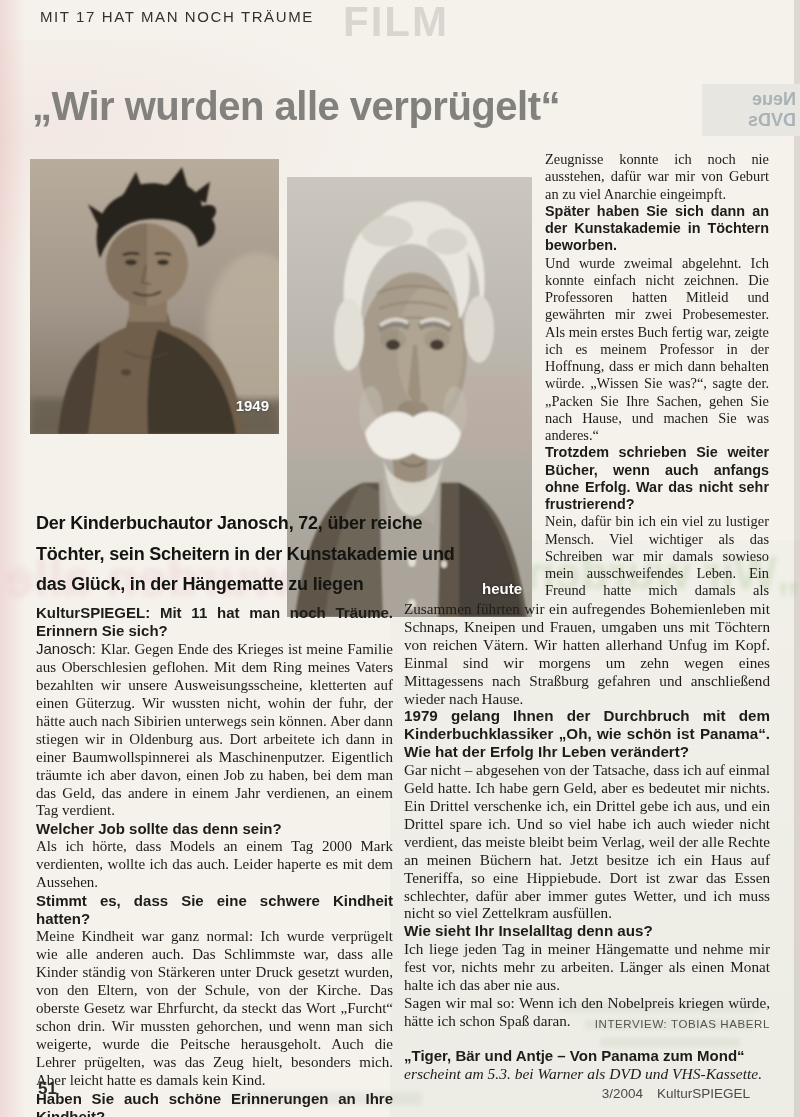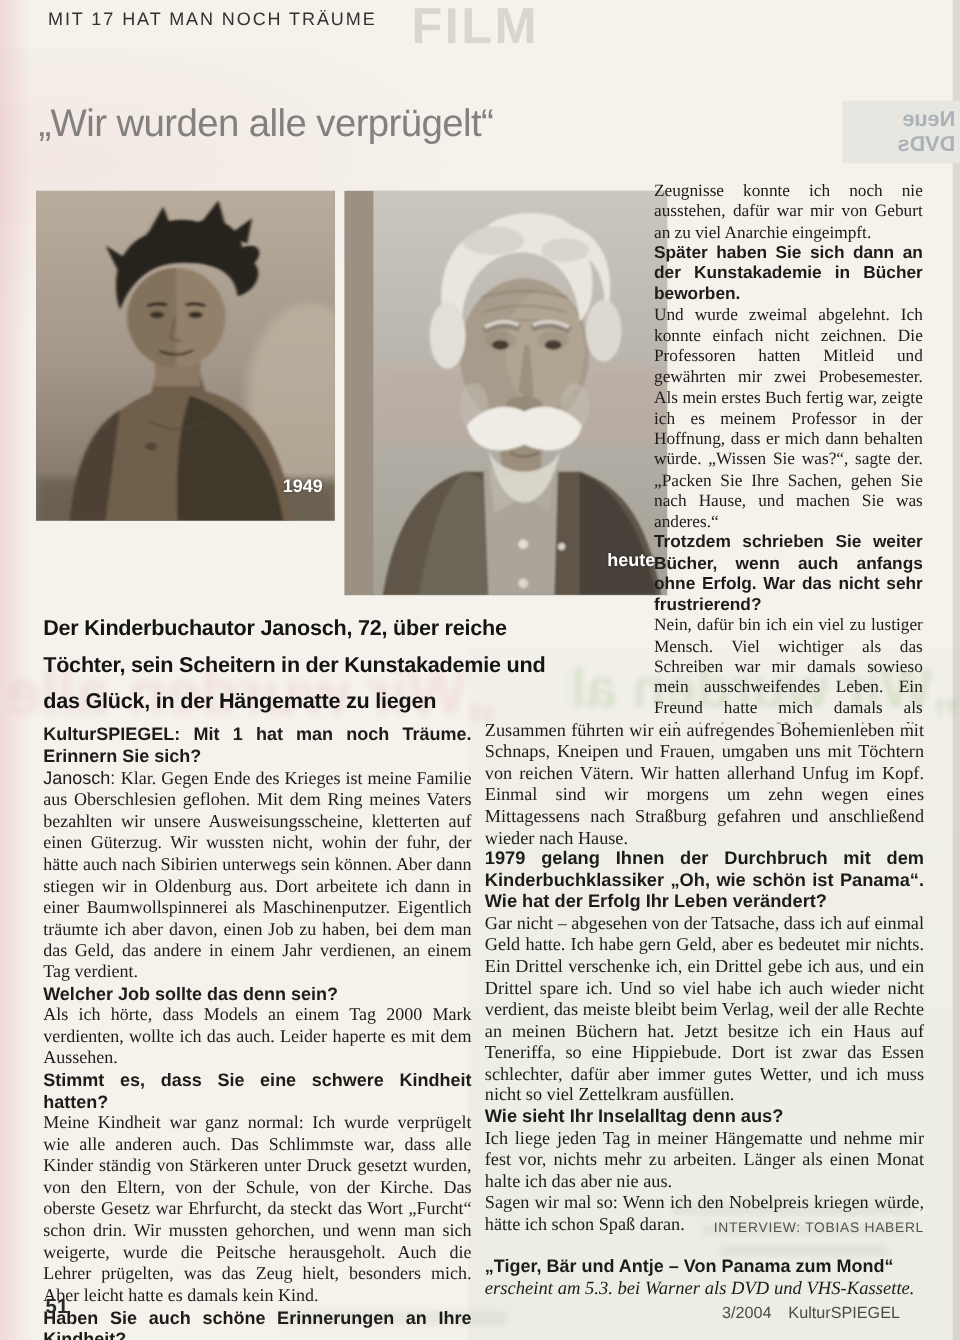--- a/index.html
+++ b/index.html
@@ -33,26 +33,26 @@
   .ghost-mirror{font-weight:bold;transform:scaleX(-1);filter:blur(3px);
     white-space:nowrap;overflow:hidden;pointer-events:none;}
   #ghost-pink{left:-15px;top:548px;width:430px;height:70px;font-size:52px;
     color:rgba(222,120,135,.14);}
   #ghost-green{left:472px;top:546px;width:328px;height:64px;font-size:46px;
     color:rgba(115,165,85,.17);filter:blur(2px) ;}
   .bleed-bar{background:rgba(155,168,148,.14);filter:blur(2px);border-radius:3px;}
   
   #kicker{left:40px;top:8px;font-size:15px;letter-spacing:1.6px;color:#32312e;}
   
-  #title{left:32px;top:84px;font-size:32px;font-weight:normal;
+  #title{left:32px;top:84px;font-size:40px;font-weight:bold;
     color:var(--title-gray);letter-spacing:-.5px;}
   
   .photo{overflow:hidden;background:#9a9184;}
   #photo-young{left:30px;top:159px;width:249px;height:275px;}
-  #photo-old{left:287px;top:159px;width:245px;height:337px;padding-left:24px;}
+  #photo-old{left:287px;top:177px;width:245px;height:440px;}
   .photo svg{display:block;width:100%;height:100%;}
   .photo .cap{position:absolute;right:10px;bottom:20px;color:#fff;
     font-weight:bold;font-size:15px;text-shadow:0 0 3px rgba(0,0,0,.45);}
   
   #subhead{left:36px;top:508px;width:520px;font-size:18px;line-height:30.5px;
     font-weight:bold;color:#141412;letter-spacing:-.2px;}
   
   .col{text-align:justify;color:var(--ink);}
   .col p{margin:0;}
   .col .q{font-family:"Liberation Sans",sans-serif;font-weight:bold;}
@@ -196,31 +196,31 @@
   <span class="cap">heute</span>
 </div>
 
 <div class="abs" id="subhead">
   <div>Der Kinderbuchautor Janosch, 72, über reiche</div>
   <div>Töchter, sein Scheitern in der Kunstakademie und</div>
   <div>das Glück, in der Hängematte zu liegen</div>
 </div>
 
 <div class="abs col" id="col-left">
-    <p class="q">KulturSPIEGEL: Mit 1 hat man noch Träume. Erinnern Sie sich?</p>
+    <p class="q">KulturSPIEGEL: Mit 11 hat man noch Träume. Erinnern Sie sich?</p>
     <p class="a"><b class="lead">Janosch: </b>Klar. Gegen Ende des Krieges ist meine Familie aus Oberschlesien geflohen. Mit dem Ring meines Vaters bezahlten wir unsere Ausweisungsscheine, kletterten auf einen Güterzug. Wir wussten nicht, wohin der fuhr, der hätte auch nach Sibirien unterwegs sein können. Aber dann stiegen wir in Oldenburg aus. Dort arbeitete ich dann in einer Baumwollspinnerei als Maschinenputzer. Eigentlich träumte ich aber davon, einen Job zu haben, bei dem man das Geld, das andere in einem Jahr verdienen, an einem Tag verdient.</p>
     <p class="q">Welcher Job sollte das denn sein?</p>
     <p class="a">Als ich hörte, dass Models an einem Tag 2000 Mark verdienten, wollte ich das auch. Leider haperte es mit dem Aussehen.</p>
     <p class="q">Stimmt es, dass Sie eine schwere Kindheit hatten?</p>
     <p class="a">Meine Kindheit war ganz normal: Ich wurde verprügelt wie alle anderen auch. Das Schlimmste war, dass alle Kinder ständig von Stärkeren unter Druck gesetzt wurden, von den Eltern, von der Schule, von der Kirche. Das oberste Gesetz war Ehrfurcht, da steckt das Wort „Furcht“ schon drin. Wir mussten gehorchen, und wenn man sich weigerte, wurde die Peitsche herausgeholt. Auch die Lehrer prügelten, was das Zeug hielt, besonders mich. Aber leicht hatte es damals kein Kind.</p>
     <p class="q">Haben Sie auch schöne Erinnerungen an Ihre Kindheit?</p>
   </div>
 <div class="abs col" id="col-right-top">
     <p class="a">Zeugnisse konnte ich noch nie ausstehen, dafür war mir von Geburt an zu viel Anarchie eingeimpft.</p>
-    <p class="q">Später haben Sie sich dann an der Kunstakademie in Bücher beworben.</p>
+    <p class="q">Später haben Sie sich dann an der Kunstakademie in Töchtern beworben.</p>
     <p class="a">Und wurde zweimal abgelehnt. Ich konnte einfach nicht zeichnen. Die Professoren hatten Mitleid und gewährten mir zwei Probesemester. Als mein erstes Buch fertig war, zeigte ich es meinem Professor in der Hoffnung, dass er mich dann behalten würde. „Wissen Sie was?“, sagte der. „Packen Sie Ihre Sachen, gehen Sie nach Hause, und machen Sie was anderes.“</p>
     <p class="q">Trotzdem schrieben Sie weiter Bücher, wenn auch anfangs ohne Erfolg. War das nicht sehr frustrierend?</p>
     <p class="a">Nein, dafür bin ich ein viel zu lustiger Mensch. Viel wichtiger als das Schreiben war mir damals sowieso mein ausschweifendes Leben. Ein Freund hatte mich damals als wahnsinniges Unikum in die halbintellektuellen Künstlerkreise Münchens eingeführt.</p>
   </div>
 <div class="abs col" id="col-right-bottom">
     <p class="a">Zusammen führten wir ein aufregendes Bohemienleben mit Schnaps, Kneipen und Frauen, umgaben uns mit Töchtern von reichen Vätern. Wir hatten allerhand Unfug im Kopf. Einmal sind wir morgens um zehn wegen eines Mittagessens nach Straßburg gefahren und anschließend wieder nach Hause.</p>
     <p class="q">1979 gelang Ihnen der Durchbruch mit dem Kinderbuchklassiker „Oh, wie schön ist Panama“. Wie hat der Erfolg Ihr Leben verändert?</p>
     <p class="a">Gar nicht – abgesehen von der Tatsache, dass ich auf einmal Geld hatte. Ich habe gern Geld, aber es bedeutet mir nichts. Ein Drittel verschenke ich, ein Drittel gebe ich aus, und ein Drittel spare ich. Und so viel habe ich auch wieder nicht verdient, das meiste bleibt beim Verlag, weil der alle Rechte an meinen Büchern hat. Jetzt besitze ich ein Haus auf Teneriffa, so eine Hippiebude. Dort ist zwar das Essen schlechter, dafür aber immer gutes Wetter, und ich muss nicht so viel Zettelkram ausfüllen.</p>
     <p class="q">Wie sieht Ihr Inselalltag denn aus?</p>
     <p class="a">Ich liege jeden Tag in meiner Hängematte und nehme mir fest vor, nichts mehr zu arbeiten. Länger als einen Monat halte ich das aber nie aus.</p>

